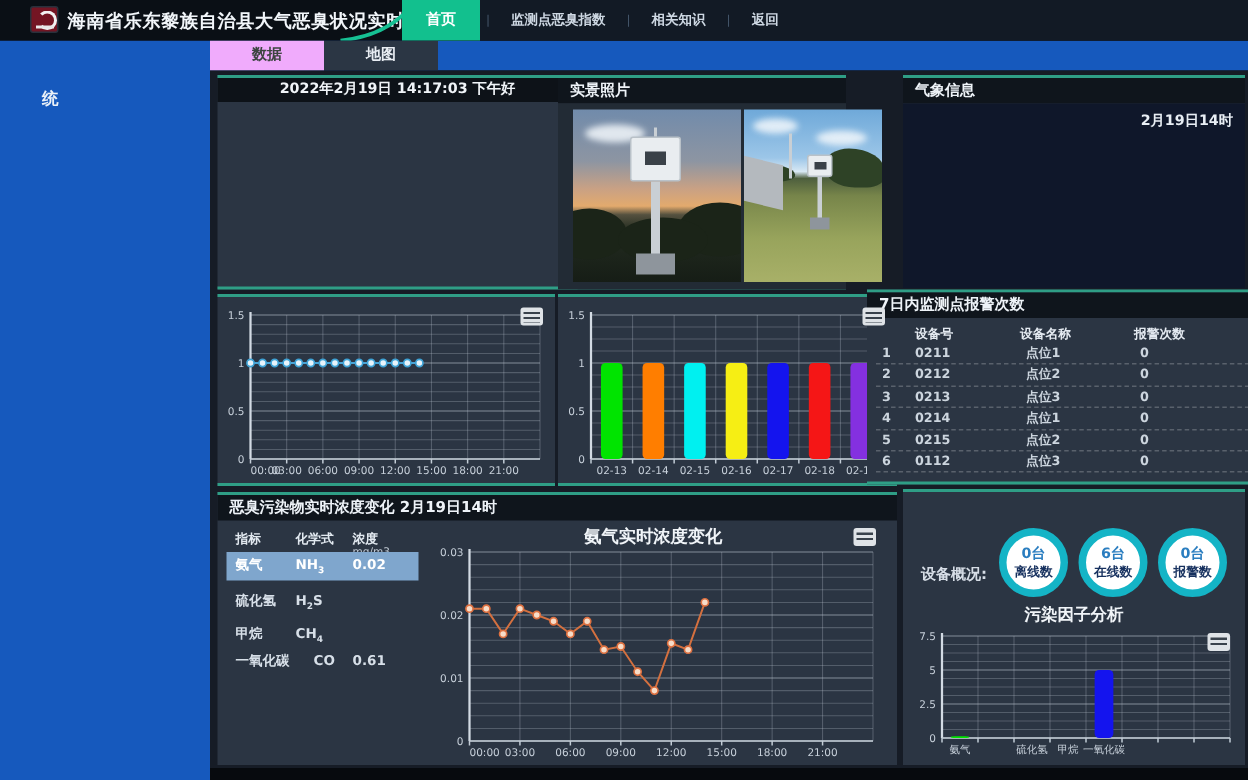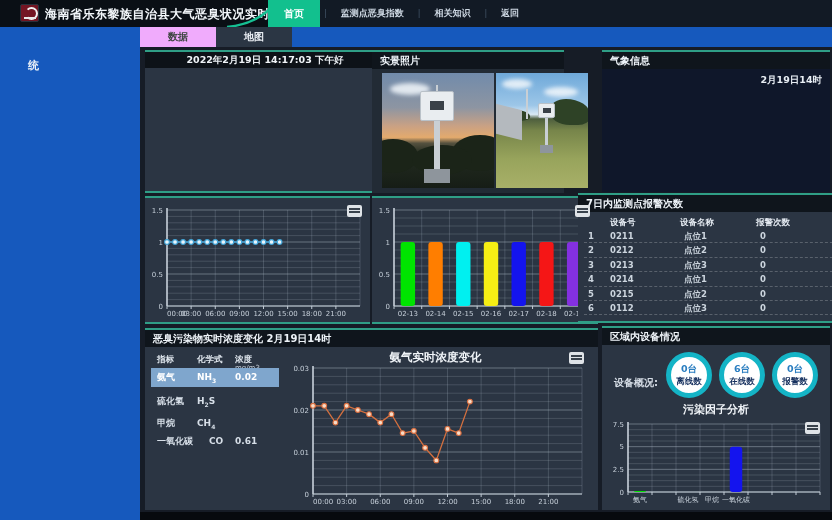--- a/index.html
+++ b/index.html
@@ -425,21 +425,20 @@
           <circle cx="142.08333333333334" cy="99.80000000000001" r="2.4" fill="#f7ddc9" stroke="#dd7040" stroke-width="1.1"></circle>
           <circle cx="153.29166666666666" cy="112.4" r="2.4" fill="#f7ddc9" stroke="#dd7040" stroke-width="1.1"></circle>
           <circle cx="164.5" cy="80.89999999999999" r="2.4" fill="#f7ddc9" stroke="#dd7040" stroke-width="1.1"></circle>
           <circle cx="175.70833333333331" cy="85.1" r="2.4" fill="#f7ddc9" stroke="#dd7040" stroke-width="1.1"></circle>
           <circle cx="186.91666666666669" cy="53.60000000000001" r="2.4" fill="#f7ddc9" stroke="#dd7040" stroke-width="1.1"></circle>
         </svg></div>
     <div class="toolbox" style="right:14px;top:22px;"></div>
   </div>
 
   <div class="panel p-dev">
-    <div class="ptitle">区域内设备情况</div>
     <div class="dev-label">设备概况:</div>
     <div class="circles" id="circles">
         <div class="circle">
           <div class="cnt">0台</div>
           <div class="lbl">离线数</div>
         </div>
         <div class="circle">
           <div class="cnt">6台</div>
           <div class="lbl">在线数</div>
         </div>

